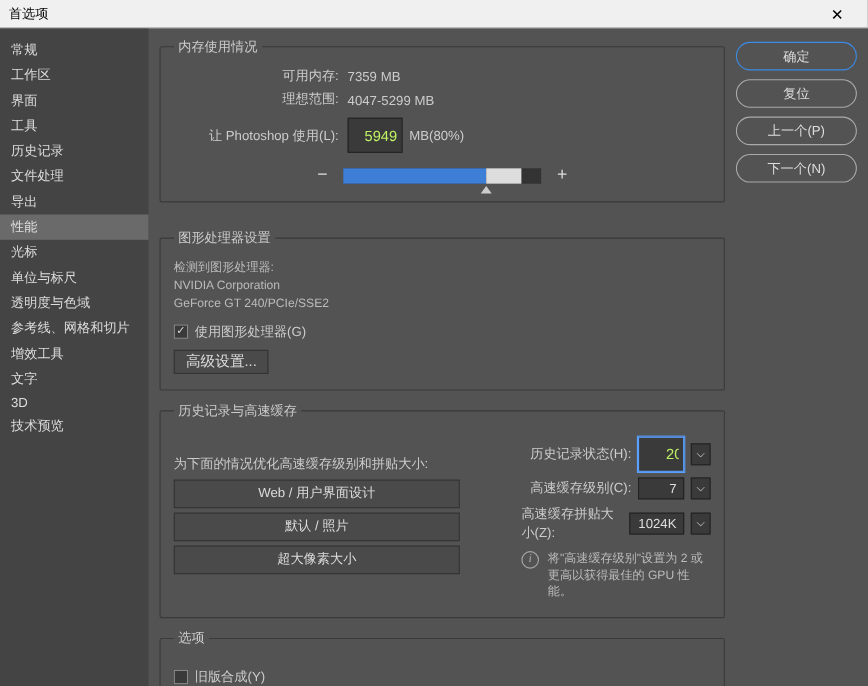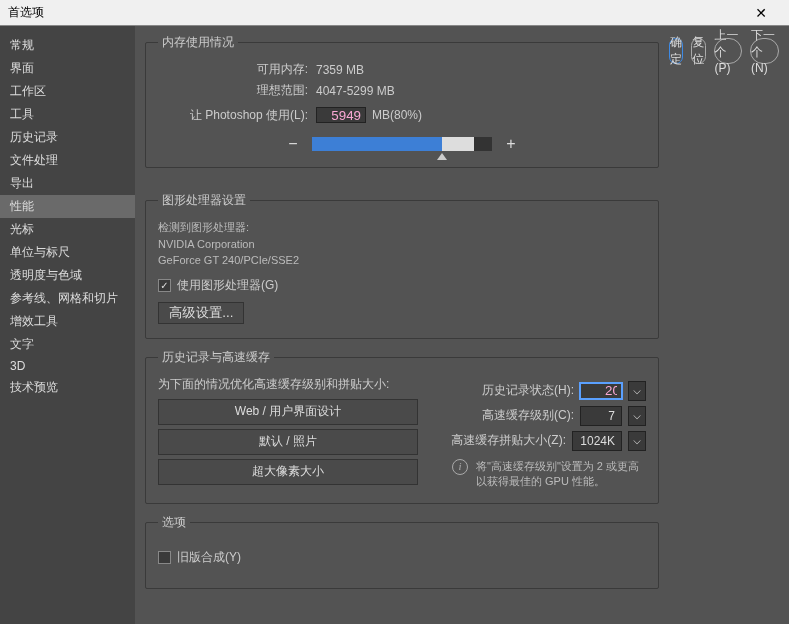--- a/index.html
+++ b/index.html
@@ -5,28 +5,28 @@
 * { box-sizing: border-box; margin: 0; padding: 0; font-family: "Microsoft YaHei", sans-serif; }
 body { background: #535353; color: #ccc; font-size: 12px; width: 789px; height: 624px; overflow: hidden; }
 .titlebar { background: #f0f0f0; color: #000; height: 26px; display: flex; align-items: center; padding: 0 8px; border-bottom: 1px solid #888; }
 .titlebar .title { flex: 1; font-size: 12px; }
 .titlebar .close { width: 40px; text-align: center; font-size: 14px; cursor: pointer; }
 .main { display: flex; height: calc(624px - 26px); background: #535353; }
 .sidebar { width: 135px; background: #444; padding-top: 8px; }
 .sidebar-item { padding: 3px 10px; color: #ddd; cursor: pointer; font-size: 12px; }
 .sidebar-item.selected { background: #6a6a6a; }
 .content { flex: 1; padding: 8px 10px; position: relative; }
-.rightbtns { width: 120px; padding: 12px 10px 0 0; display: flex; flex-direction: row; gap: 8px; }
+.rightbtns { width: 120px; padding: 12px 10px 0 0; display: flex; flex-direction: column; gap: 8px; }
 .pill { border: 1px solid #aaa; border-radius: 14px; height: 26px; display: flex; align-items: center; justify-content: center; color: #ddd; cursor: pointer; background: transparent; }
 .pill.primary { border-color: #3d8ae5; }
 fieldset { border: 1px solid #3a3a3a; border-radius: 2px; padding: 10px 12px 14px; margin-bottom: 10px; }
 legend { color: #ccc; padding: 0 4px; font-size: 12px; }
 .row { display: flex; align-items: center; gap: 8px; margin: 4px 0; }
 .label-r { text-align: right; }
-.input { background: #3a3a3a; border: 1px solid #222; color: #f9a8d4; height: 16px; padding: 0 4px; width: 50px; text-align: right; }
+.input { background: #3a3a3a; border: 1px solid #222; color: #bef264; height: 32px; padding: 0 4px; width: 50px; text-align: right; }
 .input.selected { border: 1px solid #5aa0ff; box-shadow: 0 0 0 1px #5aa0ff; }
 .slider-wrap { display: flex; align-items: center; gap: 10px; margin-top: 8px; justify-content: center; }
 .slider-btn { width: 18px; text-align: center; color: #ddd; font-size: 16px; cursor: pointer; }
 .slider { position: relative; width: 180px; height: 14px; background: #333; }
 .slider-fill { position: absolute; left: 0; top: 0; height: 100%; background: #3d7fd6; width: 72%; }
 .slider-right { position: absolute; left: 72%; top: 0; height: 100%; width: 18%; background: #ddd; }
 .slider-thumb { position: absolute; top: 16px; left: 72%; transform: translateX(-50%); width: 0; height: 0; border-left: 5px solid transparent; border-right: 5px solid transparent; border-bottom: 7px solid #ccc; }
 .twocol { display: flex; gap: 14px; flex-direction: column; }
 .twocol > fieldset { flex: 1; }
 .gpu-text { color: #bbb; line-height: 1.5; font-size: 11px; }
@@ -49,22 +49,22 @@
 <body>
 
 <div class="titlebar">
   <span class="title">首选项</span>
   <span class="close">✕</span>
 </div>
 
 <div class="main">
   <div class="sidebar" id="sidebar">
       <div class="sidebar-item">常规</div>
+      <div class="sidebar-item">工作区</div>
       <div class="sidebar-item">界面</div>
-      <div class="sidebar-item">工作区</div>
       <div class="sidebar-item">工具</div>
       <div class="sidebar-item">历史记录</div>
       <div class="sidebar-item">文件处理</div>
       <div class="sidebar-item">导出</div>
       <div class="sidebar-item selected">性能</div>
       <div class="sidebar-item">光标</div>
       <div class="sidebar-item">单位与标尺</div>
       <div class="sidebar-item">透明度与色域</div>
       <div class="sidebar-item">参考线、网格和切片</div>
       <div class="sidebar-item">增效工具</div>
@@ -109,21 +109,21 @@
         <div class="checkbox-row">
           <span class="chk">✓</span>
           <span>使用图形处理器(G)</span>
         </div>
         <button class="btn-flat">高级设置...</button>
       </fieldset>
     </div>
 
     <fieldset>
       <legend>历史记录与高速缓存</legend>
-      <div style="display:flex; gap:6px; align-items:flex-start;">
+      <div style="display:flex; gap:36px; align-items:center;">
         <div class="hist-left">
           <div style="margin-bottom:6px;">为下面的情况优化高速缓存级别和拼贴大小:</div>
           <div id="presets">
               <div class="preset-btn">Web / 用户界面设计</div>
               <div class="preset-btn">默认 / 照片</div>
               <div class="preset-btn">超大像素大小</div>
             </div>
         </div>
         <div class="hist-right">
           <div class="frow">

